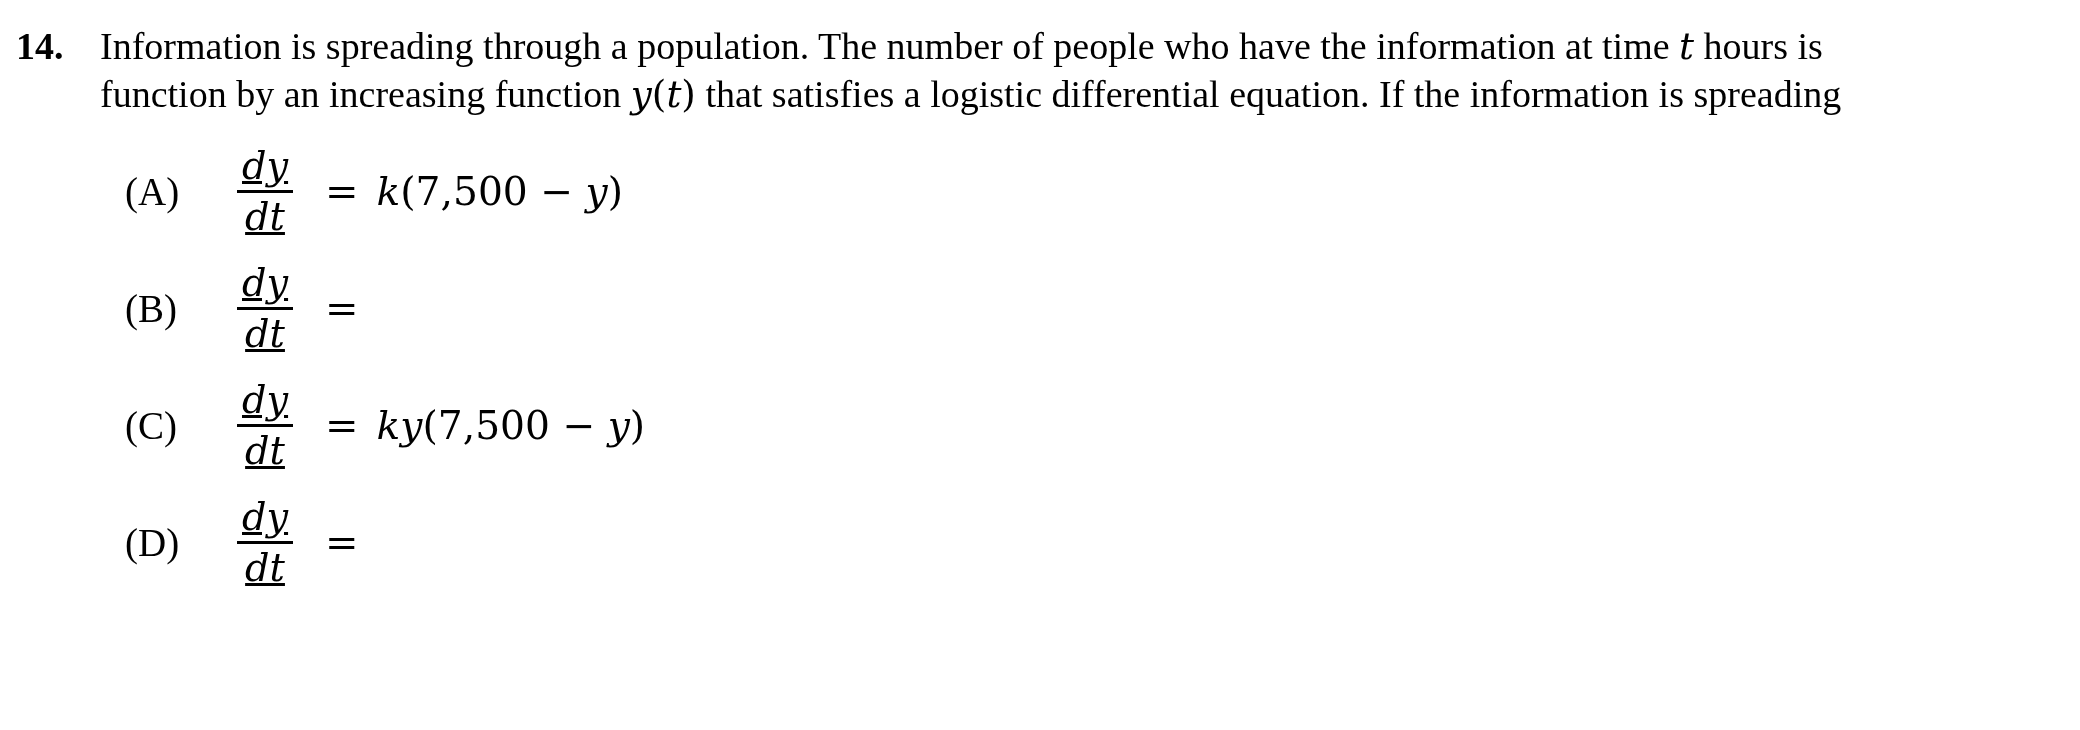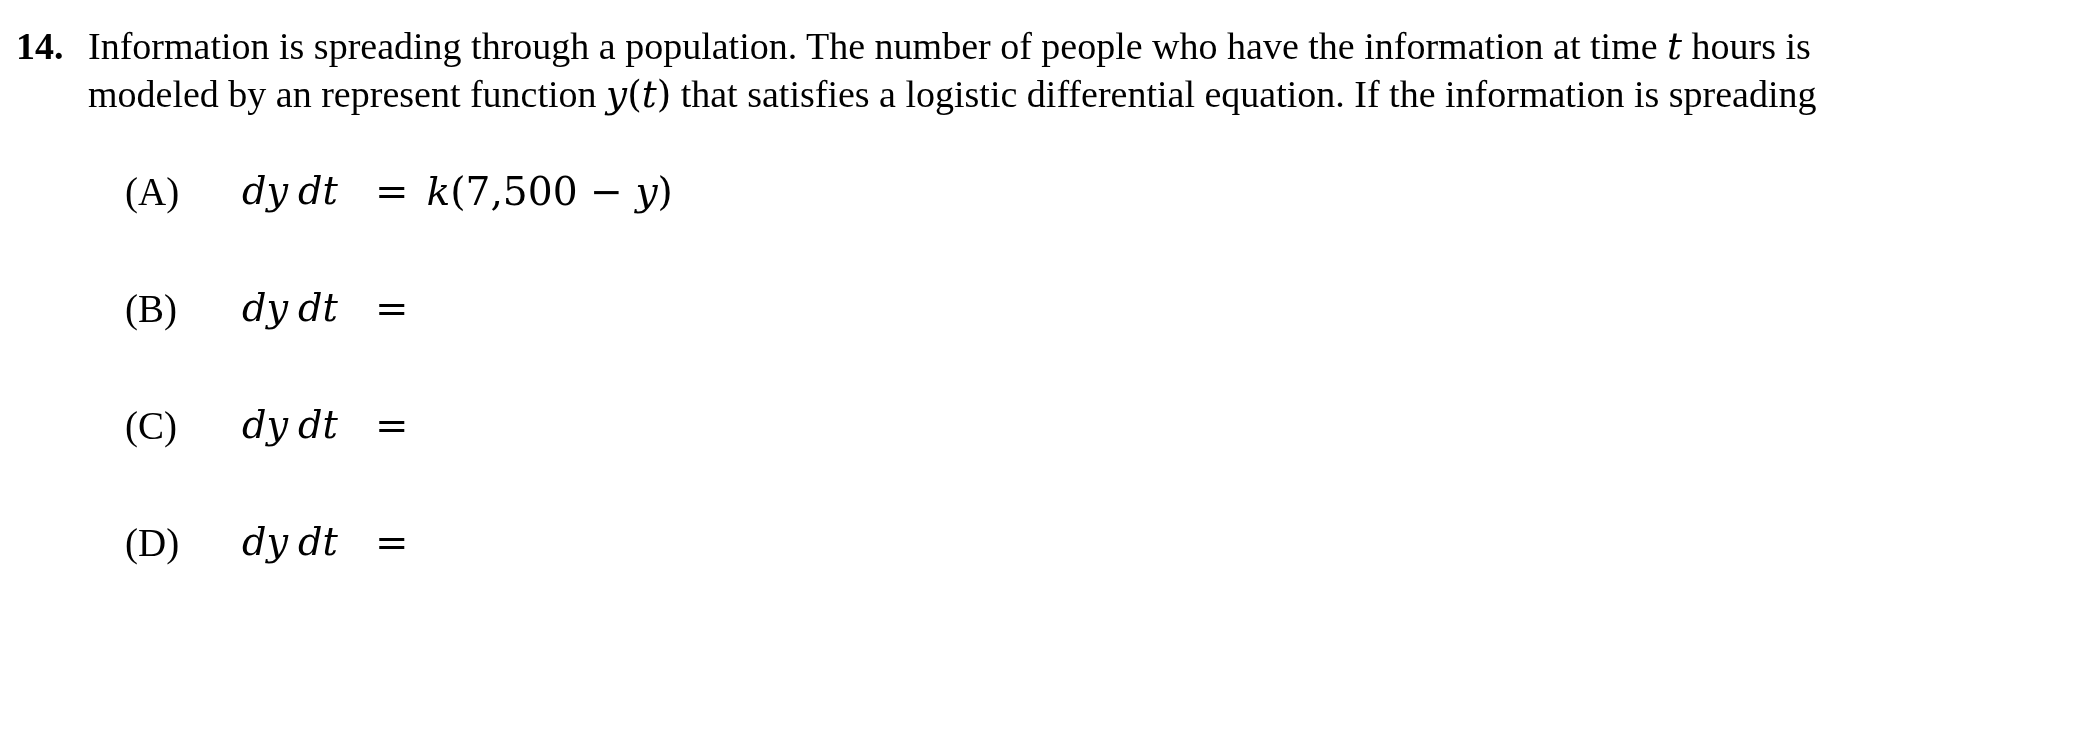--- a/index.html
+++ b/index.html
@@ -24,20 +24,21 @@
     font-size: 38px;
     line-height: 48px;
     flex: 0 0 auto;
   }
   .ptext {
     font-size: 38px;
     line-height: 48px;
   }
   .pline {
     white-space: pre;
+    margin-left: 12px;
   }
   
   .mu {
     font-family: "DejaVu Serif", serif;
     font-size: 0.98em;
   }
   .mi {
     font-family: "DejaVu Serif", serif;
     font-style: italic;
     font-size: 0.98em;
@@ -53,25 +54,26 @@
     margin-bottom: 13px;
     font-size: 40px;
   }
   .choice-label {
     width: 112px;
     font-size: 39px;
     flex: 0 0 auto;
   }
   .frac {
     display: inline-flex;
-    flex-direction: row;
+    flex-direction: column;
     align-items: center;
     line-height: 44px;
     font-size: 39px;
     flex: 0 0 auto;
+    text-decoration: underline;
   }
   .frac .num, .frac .den {
     padding: 0 5px;
   }
   .frac .bar {
     align-self: stretch;
     height: 3px;
     background: #000000;
     margin: 2px 0;
   }
@@ -86,21 +88,21 @@
   }
 </style>
 </head>
 <body>
 
 <div class="page">
   <div class="qrow">
     <div class="qnum">14.</div>
     <div class="ptext">
         <div class="pline"><span>Information is spreading through a population. The number of people who have the information at time </span><span class="mi">t</span><span> hours is</span></div>
-        <div class="pline"><span>modeled by an represent function </span><span class="mi">y</span><span class="mu">(</span><span class="mi">t</span><span class="mu">)</span><span> that satisfies a logistic differential equation. If the information is spreading</span></div>
+        <div class="pline"><span>function by an increasing function </span><span class="mi">y</span><span class="mu">(</span><span class="mi">t</span><span class="mu">)</span><span> that satisfies a logistic differential equation. If the information is spreading</span></div>
       </div>
   </div>
   <div class="choices">
       <div class="choice">
         <span class="choice-label">(A)</span>
         <span class="frac">
           <span class="num mi">dy</span>
           <span class="bar"></span>
           <span class="den mi">dt</span>
         </span>
@@ -117,20 +119,21 @@
         <span class="eq">=</span>
       </div>
       <div class="choice">
         <span class="choice-label">(C)</span>
         <span class="frac">
           <span class="num mi">dy</span>
           <span class="bar"></span>
           <span class="den mi">dt</span>
         </span>
         <span class="eq">=</span>
+        <span class="rhs"><span class="mi">ky</span><span class="mu">(7,500 − </span><span class="mi">y</span><span class="mu">)</span></span>
       </div>
       <div class="choice">
         <span class="choice-label">(D)</span>
         <span class="frac">
           <span class="num mi">dy</span>
           <span class="bar"></span>
           <span class="den mi">dt</span>
         </span>
         <span class="eq">=</span>
       </div>

